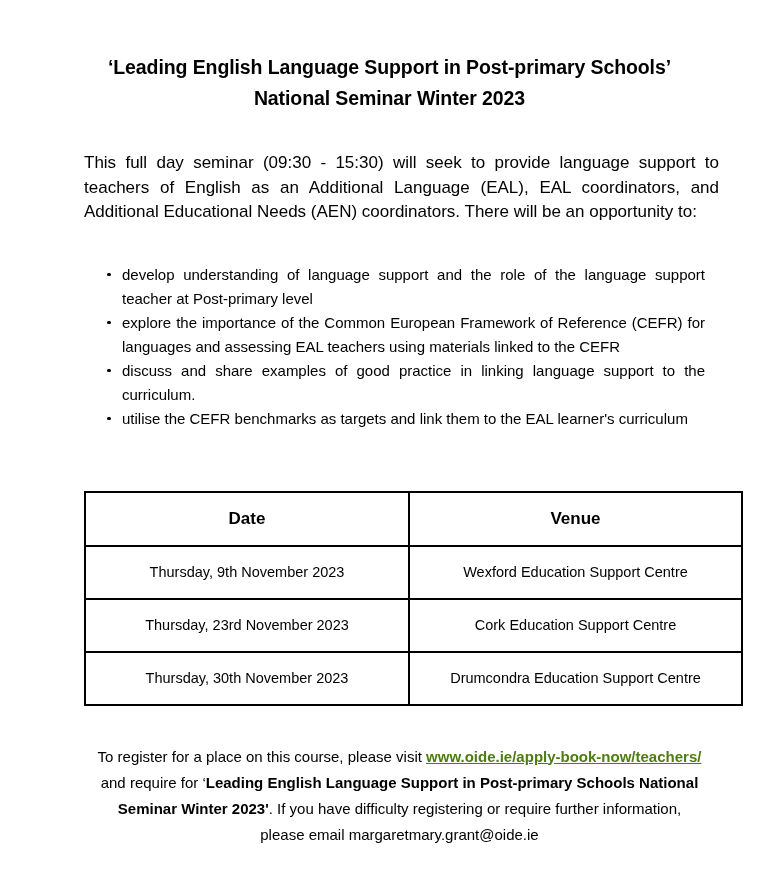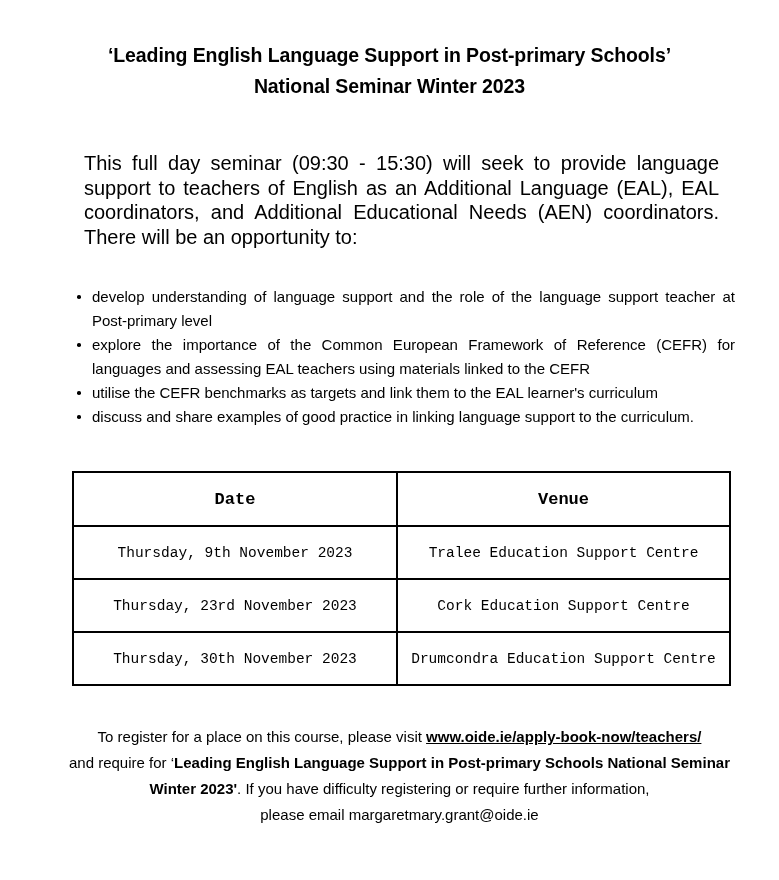--- a/index.html
+++ b/index.html
@@ -12,50 +12,50 @@
     height: 880px;
     position: relative;
     font-family: "Liberation Sans", sans-serif;
     color: #000000;
     overflow: hidden;
   }
 
   .page {
     position: absolute;
     inset: 0;
-    padding: 0;
+    padding: 12px;
   }
 
   
   .title-block {
     margin: 0;
     padding: 40px 34px 0 34px;
     text-align: center;
   }
   .title-line {
     font-size: 19.5px;
     font-weight: bold;
     line-height: 31px;
     letter-spacing: -0.1px;
     color: #000;
   }
 
   
   .intro {
-    margin: 16px;
+    margin: 4px;
     padding: 33px 44px 0 68px;
-    font-size: 20px;
+    font-size: 17px;
     line-height: 24.5px;
     text-align: justify;
     text-justify: inter-word;
   }
 
   
   .bullets {
-    margin: 0;
+    margin: 18px;
     padding: 20px 44px 0 68px;
     list-style: none;
   }
   .bullets li {
     position: relative;
     padding-left: 24px;
     font-size: 15px;
     line-height: 24px;
     text-align: justify;
     text-justify: inter-word;
@@ -68,21 +68,20 @@
     top: 10px;
     width: 3.5px;
     height: 3.5px;
     border-radius: 50%;
     background: #000;
   }
 
   
   .table-wrap {
     padding: 42px 50px 0 72px;
-    font-family: Liberation Mono, monospace;
   }
   table.schedule {
     width: 657px;
     border-collapse: collapse;
     table-layout: fixed;
   }
   table.schedule th,
   table.schedule td {
     border: 2px solid #000;
     text-align: center;
@@ -106,60 +105,60 @@
 
   
   .footer {
     padding: 38px 46px 0 66px;
     text-align: center;
     font-size: 15px;
     line-height: 26px;
   }
   .footer .line { display: block; }
   .reg-link {
-    color: #000000;
+    color: #4d7c0f;
     font-weight: bold;
   }
   .course-name { font-weight: bold; }
 </style>
 </head>
 <body>
 
 <div class="page">
 
   <div class="title-block">
     <div class="title-line">‘Leading English Language Support in Post-primary Schools’</div>
     <div class="title-line">National Seminar Winter 2023</div>
   </div>
 
   <p class="intro">This full day seminar (09:30 - 15:30) will seek to provide language support to teachers of English as an Additional Language (EAL), EAL coordinators, and Additional Educational Needs (AEN) coordinators. There will be an opportunity to:</p>
 
   <ul class="bullets">
     <li>develop understanding of language support and the role of the language support teacher at Post-primary level</li>
     <li>explore the importance of the Common European Framework of Reference (CEFR) for languages and assessing EAL teachers using materials linked to the CEFR</li>
+    <li>discuss and share examples of good practice in linking language support to the curriculum.</li>
     <li>utilise the CEFR benchmarks as targets and link them to the EAL learner's curriculum</li>
-    <li>discuss and share examples of good practice in linking language support to the curriculum.</li>
   </ul>
 
   <div class="table-wrap">
     <table class="schedule">
       <colgroup>
         <col class="c-date">
         <col class="c-venue">
       </colgroup>
       <thead>
         <tr>
           <th>Date</th>
           <th>Venue</th>
         </tr>
       </thead>
       <tbody>
         <tr>
           <td>Thursday, 9th November 2023</td>
-          <td>Tralee Education Support Centre</td>
+          <td>Wexford Education Support Centre</td>
         </tr>
         <tr>
           <td>Thursday, 23rd November 2023</td>
           <td>Cork Education Support Centre</td>
         </tr>
         <tr>
           <td>Thursday, 30th November 2023</td>
           <td>Drumcondra Education Support Centre</td>
         </tr>
       </tbody>

